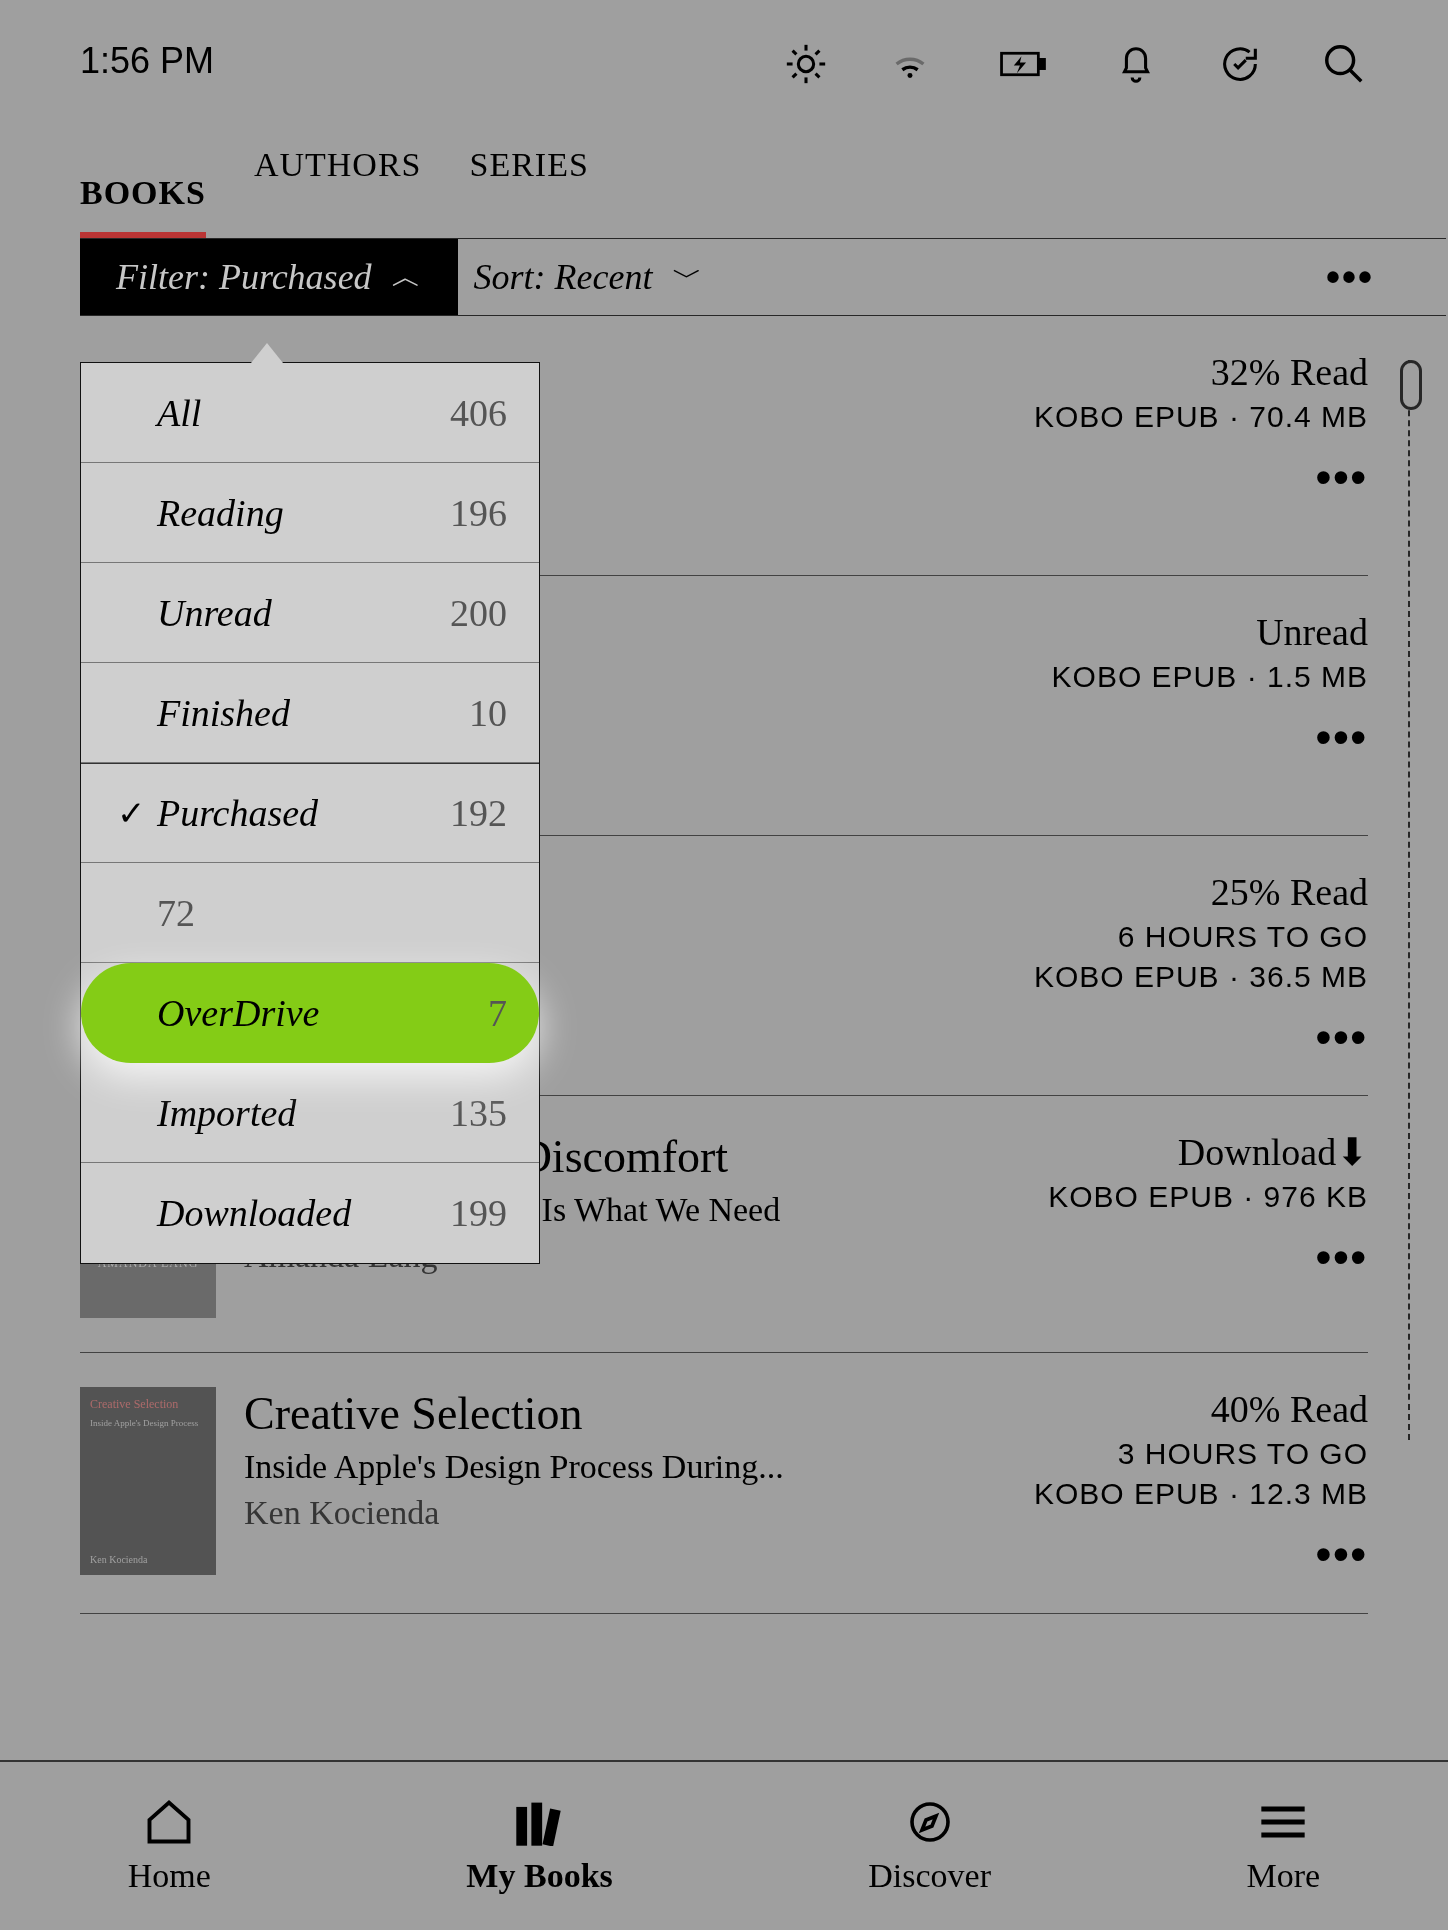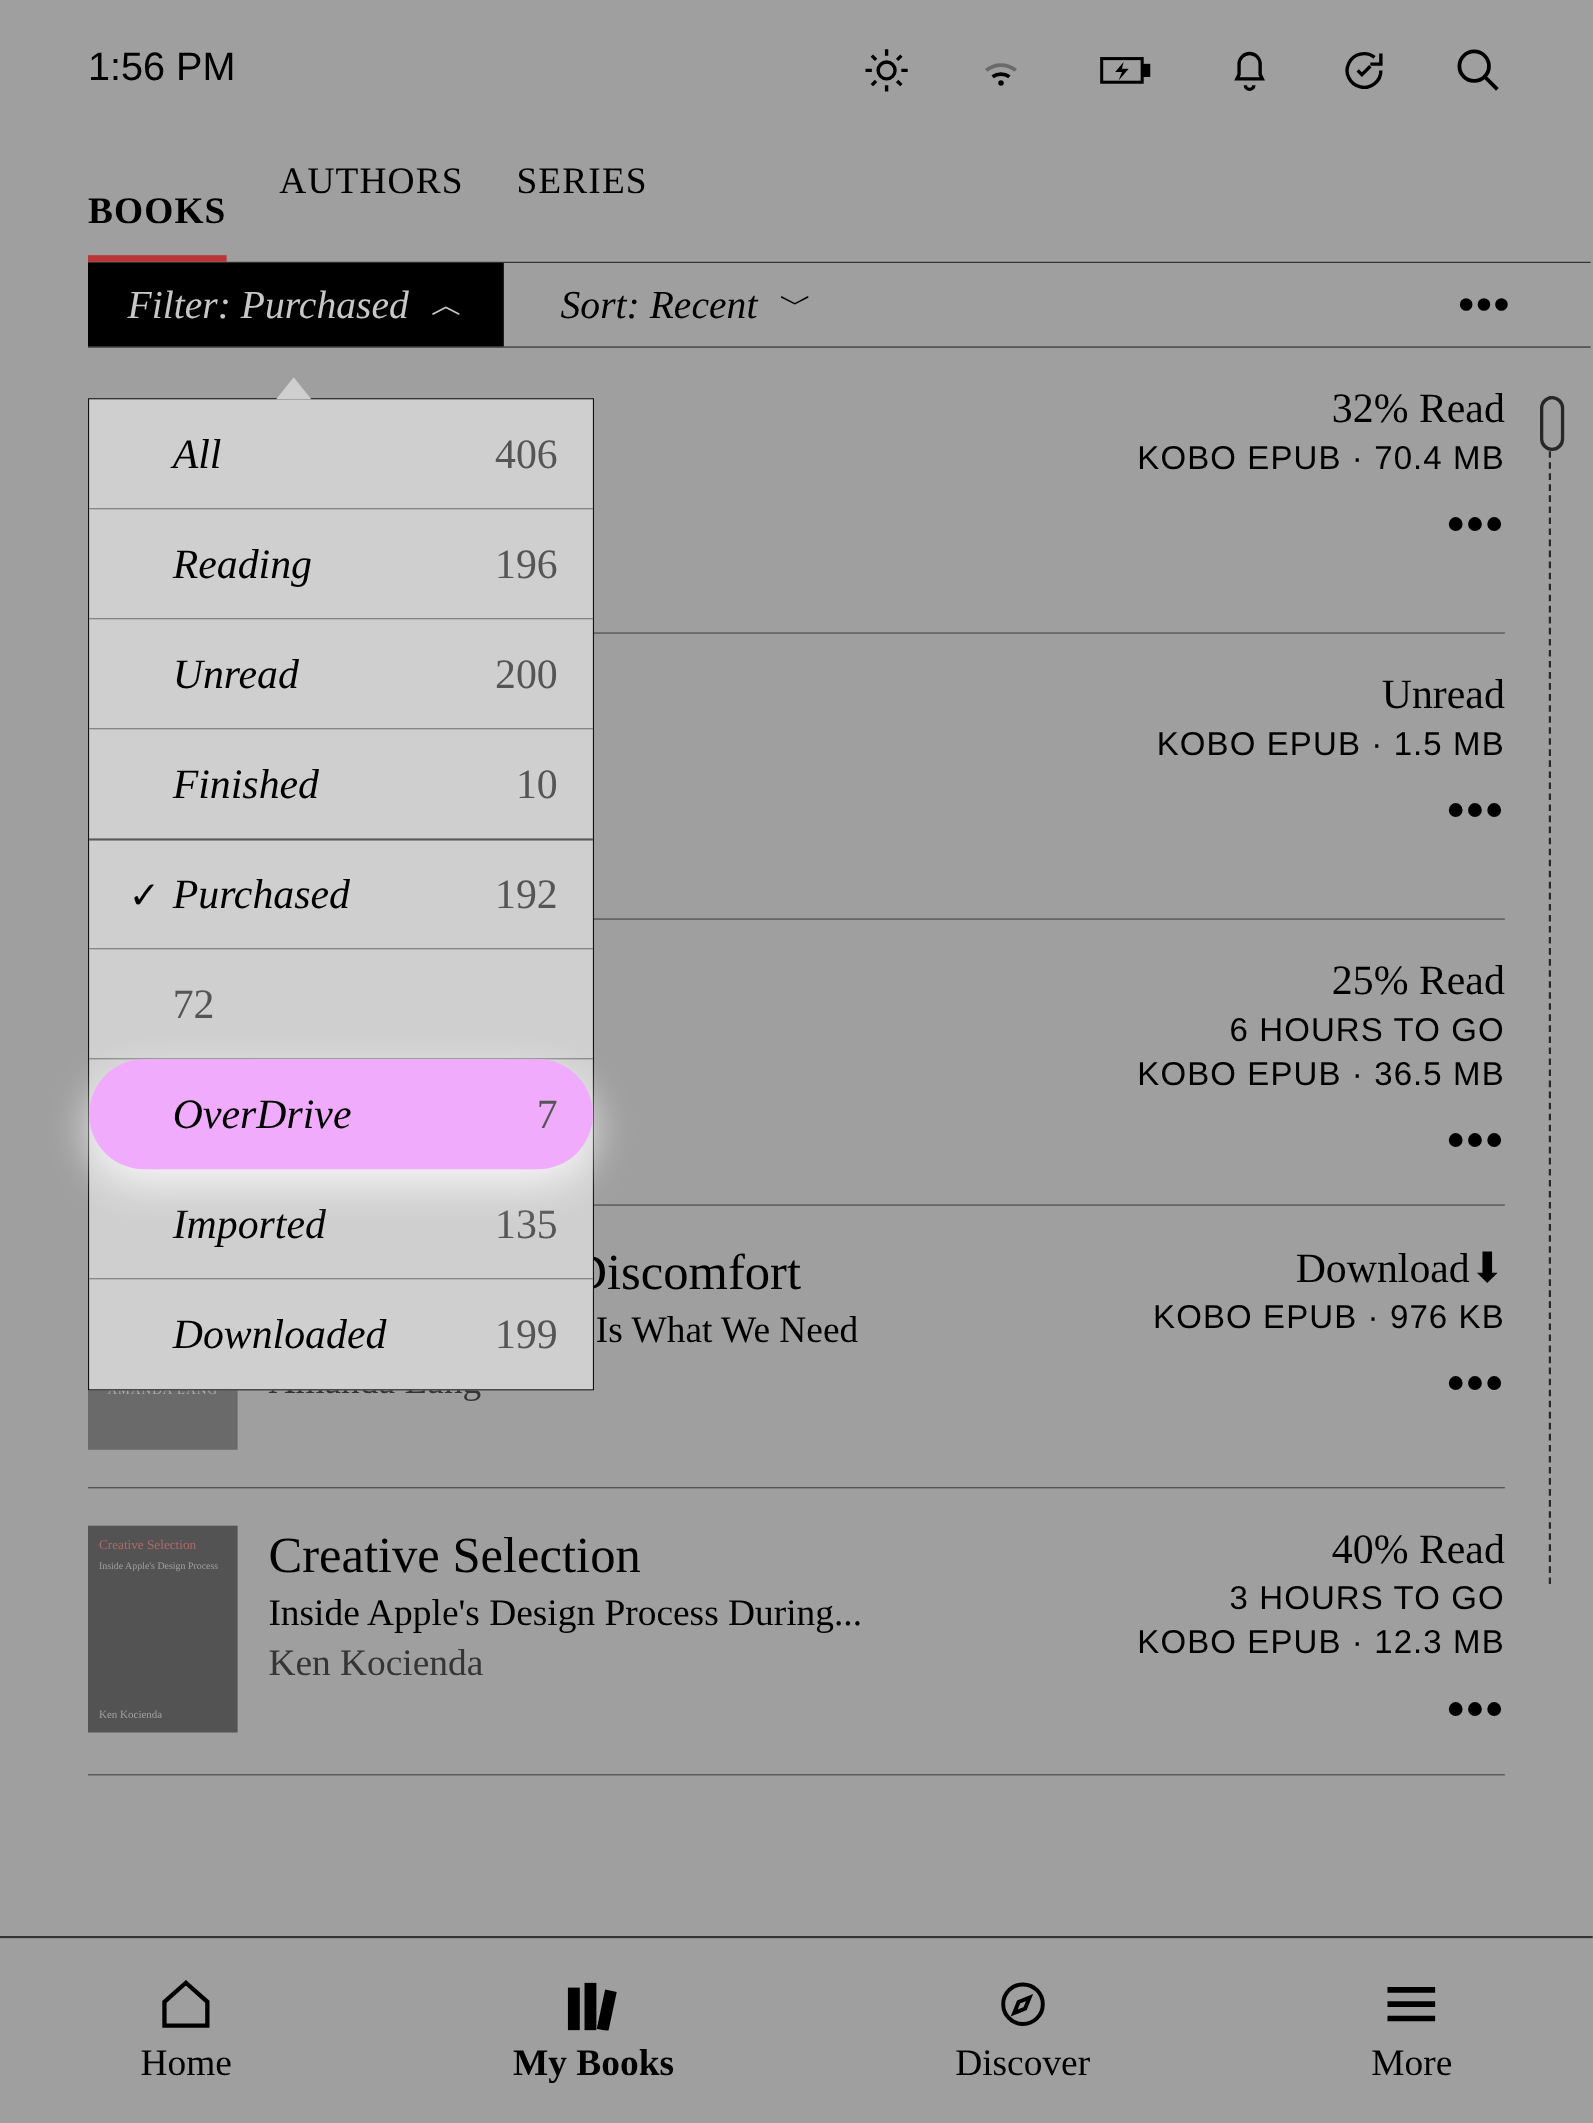--- a/index.html
+++ b/index.html
@@ -15,21 +15,21 @@
 .icon svg { width:46px; height:46px; }
 
 
 .tabs { display:flex; gap:48px; padding:58px 80px 0 80px; font-family:Arial,sans-serif; font-size:34px; letter-spacing:1px; }
 .tab { padding-bottom:20px; border-bottom:6px solid transparent; }
 .tab.active { border-bottom:6px solid #ef4444; font-weight:700;margin-top:28px; }
 
 
 .filter-row { display:flex; align-items:center; border-top:1px solid #333; border-bottom:1px solid #333; margin:0 2px 0 80px; height:78px; }
 .filter-btn { background:#000; color:#fff; font-style:italic; font-size:36px; padding:0 36px; height:100%; display:flex; align-items:center; gap:20px; }
-.sort-btn { font-style:italic; font-size:36px; padding:0 52px; display:flex; align-items:flex-start; gap:20px; }
+.sort-btn { font-style:italic; font-size:36px; padding:0 16px; display:flex; align-items:flex-end; gap:20px; }
 .chev { font-family:Arial,sans-serif; font-style:normal; font-size:30px; }
 .more-btn { margin-left:auto; font-size:40px; font-weight:700; letter-spacing:2px; font-family:Arial,sans-serif; padding-right:72px; }
 
 
 .list { margin:0 80px 0 80px; }
 .row { display:flex; padding:34px 0; border-bottom:1px solid #555; gap:28px; }
 .cover { width:136px; height:188px; background:#777; flex-shrink:0; }
 .meta { display:flex; flex-direction:column; flex:1; gap:8px; }
 .title { font-size:46px; }
 .sub { font-size:34px; }
@@ -40,21 +40,21 @@
 .dots { font-size:44px; font-weight:700; letter-spacing:2px; font-family:Arial,sans-serif; margin-top:12px; }
 
 
 .scroll { position:absolute; right:38px; top:360px; width:2px; height:1080px; border-left:2px dashed #333; }
 .scroll-thumb { position:absolute; top:0; left:-10px; width:22px; height:50px; border:3px solid #333; border-radius:12px; background:#ccc; }
 
 
 .dropdown { position:absolute; z-index:10; left:80px; top:362px; width:460px; background:#cfcfcf; border:1px solid #111; }
 .dd-arrow { position:absolute; top:-20px; left:170px; width:0; height:0; border-left:16px solid transparent; border-right:16px solid transparent; border-bottom:20px solid #cfcfcf; }
 .dd-item { display:flex; align-items:center; height:100px; padding:0 32px 0 36px; border-bottom:1px solid #777; font-size:38px; }
-.dd-item.hl { background:#f0abfc; border-radius:50px; box-shadow:0 14px 38px rgba(255,255,255,.8); position:relative; z-index:2; border-bottom:none; }
+.dd-item.hl { background:#84cc16; border-radius:50px; box-shadow:0 14px 38px rgba(255,255,255,.8); position:relative; z-index:2; border-bottom:none; }
 .dd-check { width:40px; font-size:34px; font-family:Arial,sans-serif; }
 .dd-label { font-style:italic; flex:1; }
 .dd-count { font-size:38px; color:#555; font-family:Georgia,serif; }
 
 
 .nav { position:absolute; bottom:0; left:0; right:0; height:170px; border-top:2px solid #333; display:flex; justify-content:space-around; align-items:center; background:#ccc; z-index:20; }
 .nav-item { display:flex; flex-direction:column; align-items:center; gap:10px; font-family:Arial,sans-serif; font-size:34px; }
 .nav-item.active { font-weight:700; }
 .nav-icon { height:50px; display:flex; align-items:center; }
 .nav-overlay { position:absolute; inset:0; background:rgba(0,0,0,.22); }

